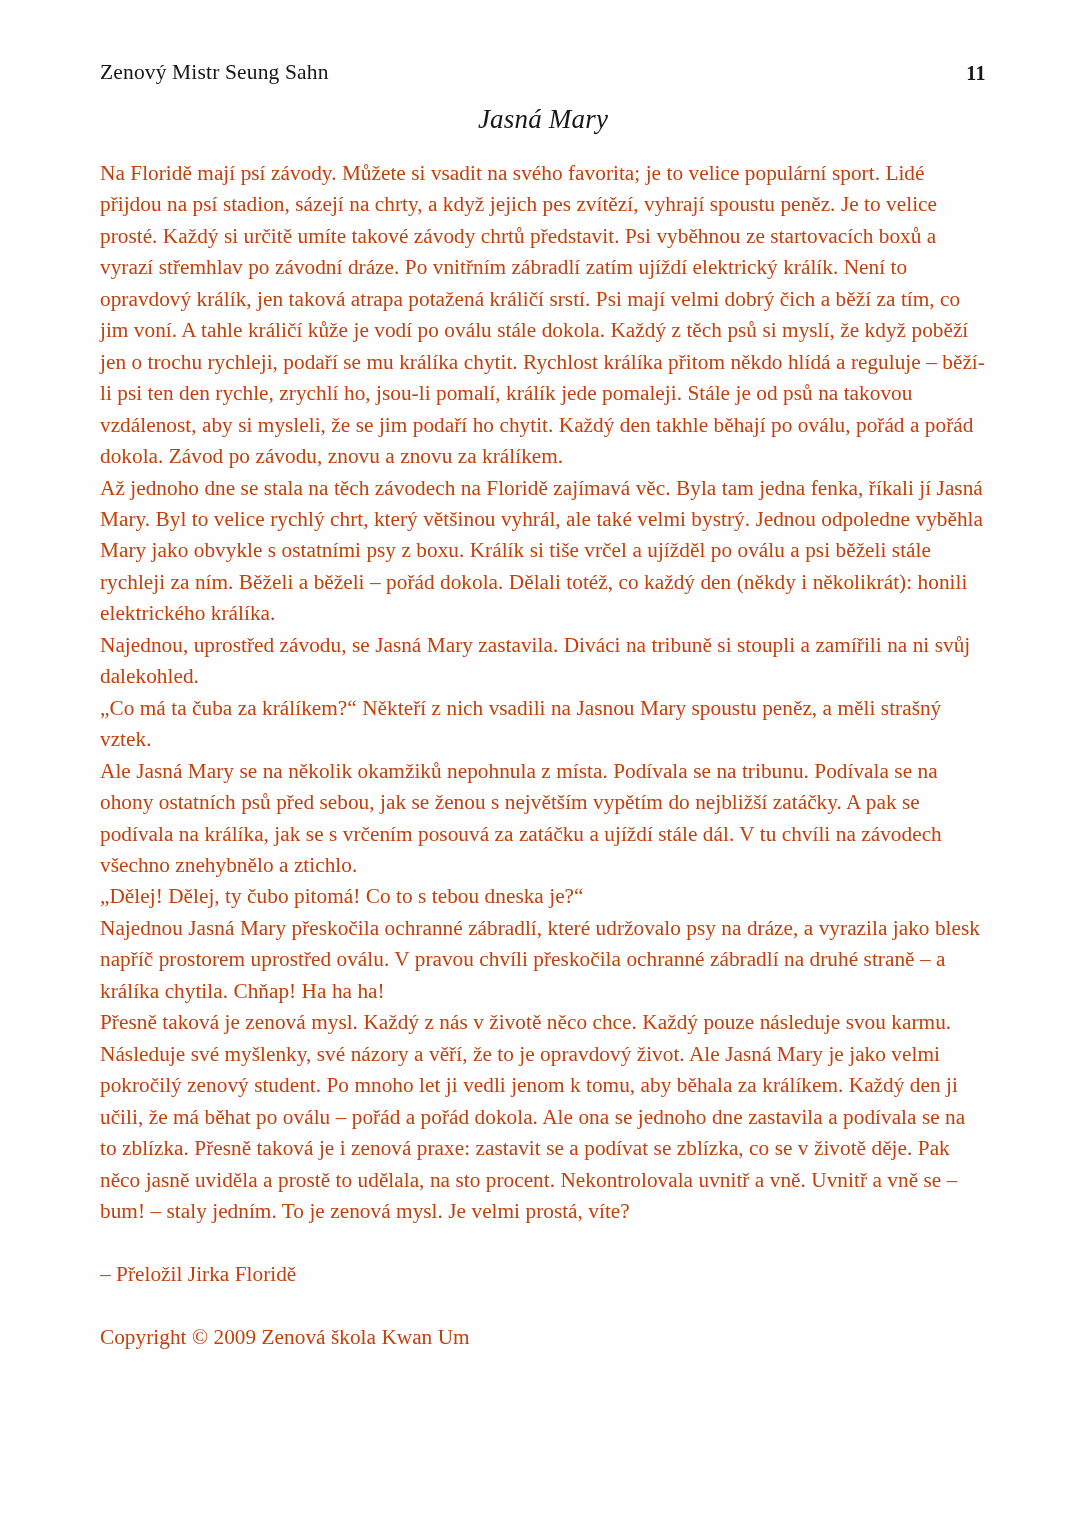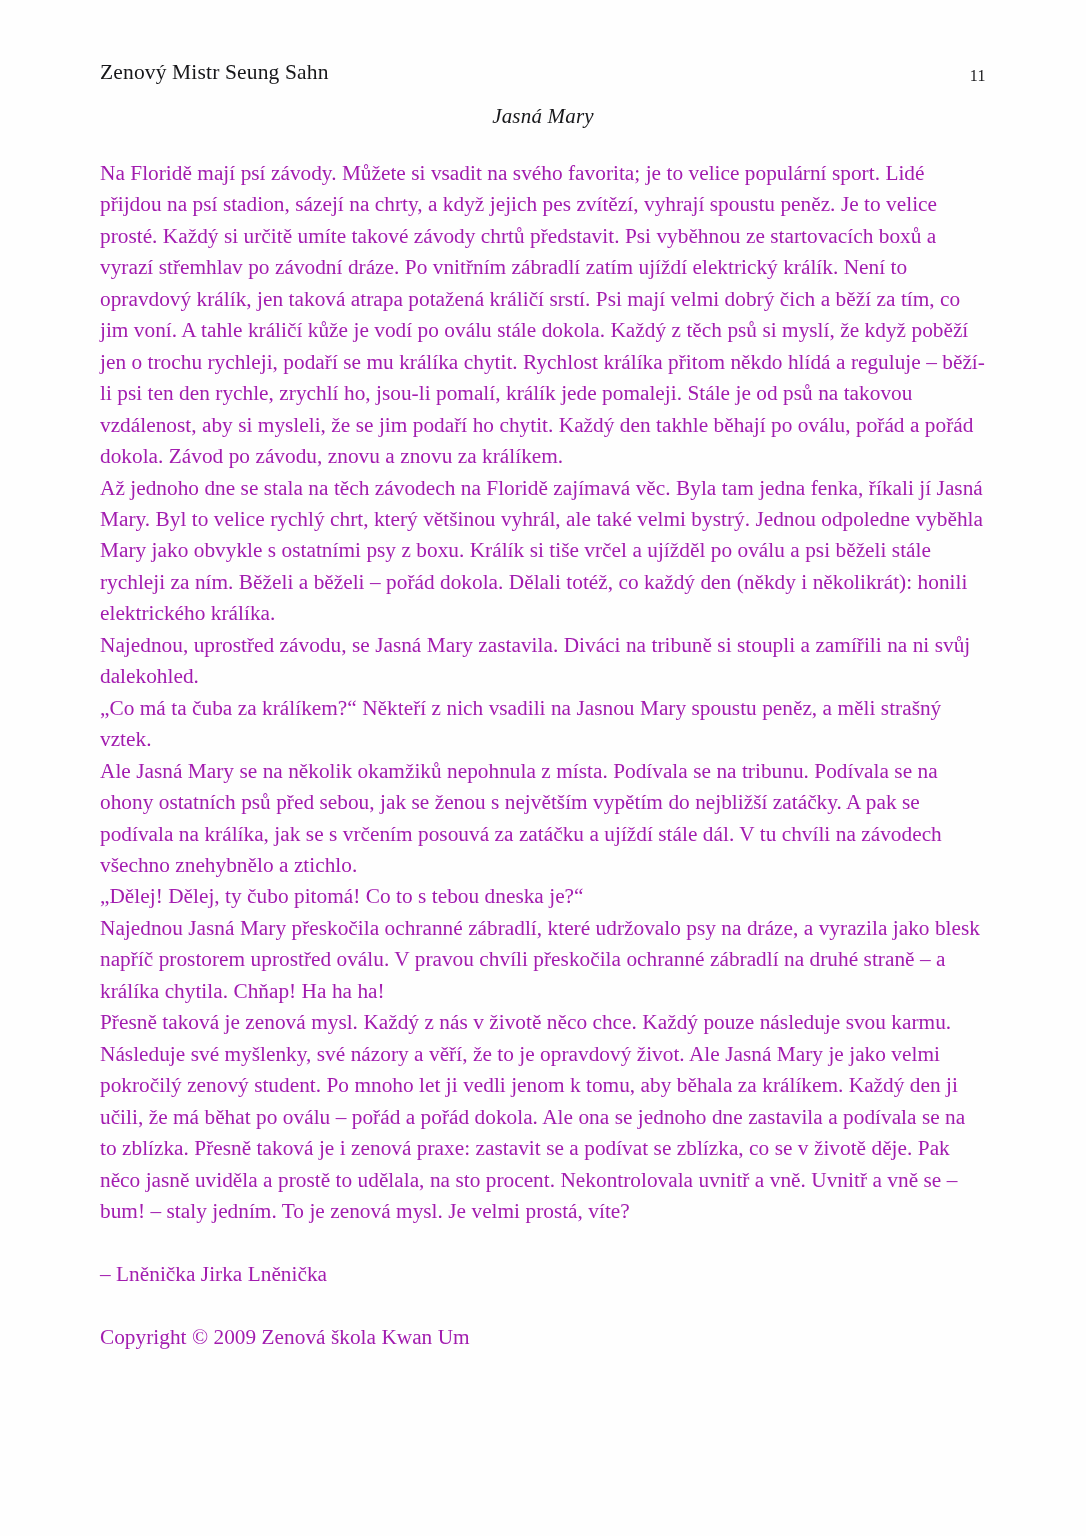--- a/index.html
+++ b/index.html
@@ -24,58 +24,59 @@
     padding: 0;
   }
 
   
   .running-head {
     position: absolute;
     top: 62px;
     left: 100px;
     right: 100px;
     display: flex;
-    align-items: flex-end;
+    align-items: center;
     justify-content: space-between;
     font-size: 21.5px;
     line-height: 1.0;
     letter-spacing: 0.15px;
     color: #17171a;
   }
   .running-head-title {
     white-space: nowrap;
   }
   .running-head-folio {
-    font-size: 16px;
+    font-size: 20px;
     letter-spacing: 0.4px;
+    font-weight: bold;
   }
 
   
   .article-title {
     position: absolute;
     top: 106px;
     left: 100px;
     right: 100px;
     text-align: center;
     font-style: italic;
-    font-size: 21px;
+    font-size: 27px;
     line-height: 1.0;
     color: #17171a;
     letter-spacing: 0.2px;
   }
 
   
   .body-block {
     position: absolute;
     top: 158px;
     left: 100px;
     width: 886px;
     font-size: 21.3px;
     line-height: 31.45px;
-    color: #a21caf;
+    color: #c2410c;
     text-align: left;
     letter-spacing: 0.01px;
     word-spacing: 0.1px;
   }
 
   .body-block p {
     margin: 0;
     padding: 0;
     text-indent: 0;
     hyphens: none;
@@ -108,18 +109,18 @@
   <div class="body-block">
     <p class="para">Na Floridě mají psí závody. Můžete si vsadit na svého favorita; je to velice populární sport. Lidé přijdou na psí stadion, sázejí na chrty, a když jejich pes zvítězí, vyhrají spoustu peněz. Je to velice prosté. Každý si určitě umíte takové závody chrtů představit. Psi vyběhnou ze startovacích boxů a vyrazí střemhlav po závodní dráze. Po vnitřním zábradlí zatím ujíždí elektrický králík. Není to opravdový králík, jen taková atrapa potažená králičí srstí. Psi mají velmi dobrý čich a běží za tím, co jim voní. A tahle králičí kůže je vodí po oválu stále dokola. Každý z těch psů si myslí, že když poběží jen o trochu rychleji, podaří se mu králíka chytit. Rychlost králíka přitom někdo hlídá a reguluje – běží-li psi ten den rychle, zrychlí ho, jsou-li pomalí, králík jede pomaleji. Stále je od psů na takovou vzdálenost, aby si mysleli, že se jim podaří ho chytit. Každý den takhle běhají po oválu, pořád a pořád dokola. Závod po závodu, znovu a znovu za králíkem.</p>
     <p class="para">Až jednoho dne se stala na těch závodech na Floridě zajímavá věc. Byla tam jedna fenka, říkali jí Jasná Mary. Byl to velice rychlý chrt, který většinou vyhrál, ale také velmi bystrý. Jednou odpoledne vyběhla Mary jako obvykle s ostatními psy z boxu. Králík si tiše vrčel a ujížděl po oválu a psi běželi stále rychleji za ním. Běželi a běželi – pořád dokola. Dělali totéž, co každý den (někdy i několikrát): honili elektrického králíka.</p>
     <p class="para">Najednou, uprostřed závodu, se Jasná Mary zastavila. Diváci na tribuně si stoupli a zamířili na ni svůj dalekohled.</p>
     <p class="para">„Co má ta čuba za králíkem?“ Někteří z nich vsadili na Jasnou Mary spoustu peněz, a měli strašný vztek.</p>
     <p class="para">Ale Jasná Mary se na několik okamžiků nepohnula z místa. Podívala se na tribunu. Podívala se na ohony ostatních psů před sebou, jak se ženou s největším vypětím do nejbližší zatáčky. A pak se podívala na králíka, jak se s vrčením posouvá za zatáčku a ujíždí stále dál. V tu chvíli na závodech všechno znehybnělo a ztichlo.</p>
     <p class="para">„Dělej! Dělej, ty čubo pitomá! Co to s tebou dneska je?“</p>
     <p class="para">Najednou Jasná Mary přeskočila ochranné zábradlí, které udržovalo psy na dráze, a vyrazila jako blesk napříč prostorem uprostřed oválu. V pravou chvíli přeskočila ochranné zábradlí na druhé straně – a králíka chytila. Chňap! Ha ha ha!</p>
     <p class="para">Přesně taková je zenová mysl. Každý z nás v životě něco chce. Každý pouze následuje svou karmu. Následuje své myšlenky, své názory a věří, že to je opravdový život. Ale Jasná Mary je jako velmi pokročilý zenový student. Po mnoho let ji vedli jenom k tomu, aby běhala za králíkem. Každý den ji učili, že má běhat po oválu – pořád a pořád dokola. Ale ona se jednoho dne zastavila a podívala se na to zblízka. Přesně taková je i zenová praxe: zastavit se a podívat se zblízka, co se v životě děje. Pak něco jasně uviděla a prostě to udělala, na sto procent. Nekontrolovala uvnitř a vně. Uvnitř a vně se – bum! – staly jedním. To je zenová mysl. Je velmi prostá, víte?</p>
 
-    <p class="sign-off">– Lněnička Jirka Lněnička</p>
+    <p class="sign-off">– Přeložil Jirka Floridě</p>
 
     <p class="copyright">Copyright © 2009 Zenová škola Kwan Um</p>
   </div>
 
 </div>
 
 </body></html>

